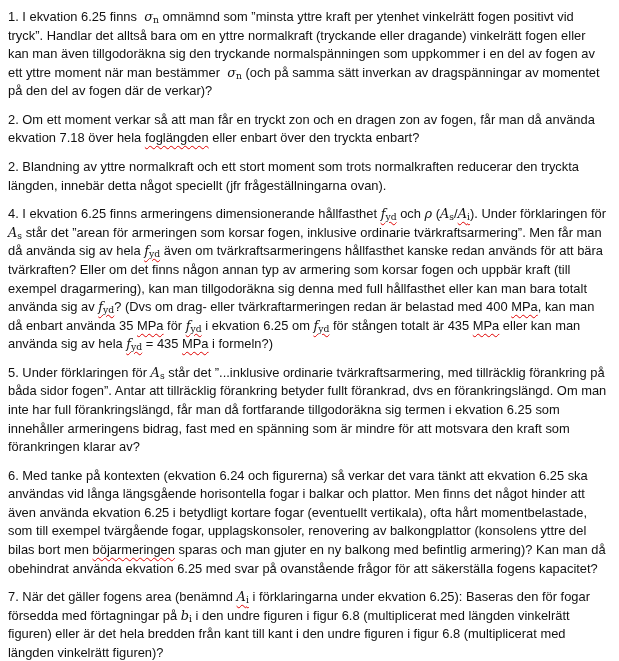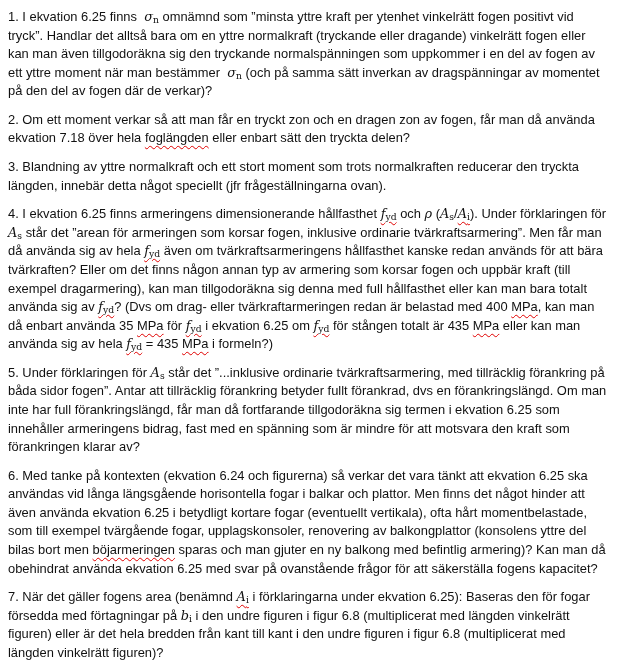--- a/index.html
+++ b/index.html
@@ -49,20 +49,20 @@
     text-underline-offset:3px;
     text-align:right;
   }
 </style>
 </head>
 <body>
 
 <div class="page">
   <div class="doc">
       <p class="para"><span>1. I ekvation 6.25 finns  </span><span class="tok"><span class="math">σ</span><span class="sub">n</span></span><span> omnämnd som ”minsta yttre kraft per ytenhet vinkelrätt fogen positivt vid tryck”. Handlar det alltså bara om en yttre normalkraft (tryckande eller dragande) vinkelrätt fogen eller kan man även tillgodoräkna sig den tryckande normalspänningen som uppkommer i en del av fogen av ett yttre moment när man bestämmer  </span><span class="tok"><span class="math">σ</span><span class="sub">n</span></span><span> (och på samma sätt inverkan av dragspänningar av momentet på den del av fogen där de verkar)?</span></p>
-      <p class="para"><span>2. Om ett moment verkar så att man får en tryckt zon och en dragen zon av fogen, får man då använda ekvation 7.18 över hela </span><span class="sq">foglängden</span><span> eller enbart sätt den tryckta delen?</span></p>
-      <p class="para"><span>3. Blandning av yttre normalkraft och ett stort moment som trots normalkraften reducerar den tryckta längden, innebär detta något speciellt (jfr frågeställningarna ovan).</span></p>
+      <p class="para"><span>2. Om ett moment verkar så att man får en tryckt zon och en dragen zon av fogen, får man då använda ekvation 7.18 över hela </span><span class="sq">foglängden</span><span> eller enbart över den tryckta enbart?</span></p>
+      <p class="para"><span>2. Blandning av yttre normalkraft och ett stort moment som trots normalkraften reducerar den tryckta längden, innebär detta något speciellt (jfr frågeställningarna ovan).</span></p>
       <p class="para"><span>4. I ekvation 6.25 finns armeringens dimensionerande hållfasthet </span><span class="tok sq"><span class="math">f</span><span class="sub">yd</span></span><span> och </span><span class="math">ρ</span><span> (</span><span class="tok"><span class="math">A</span><span class="sub">s</span></span><span>/</span><span class="tok sq"><span class="math">A</span><span class="sub">i</span></span><span>). Under förklaringen för </span><span class="tok"><span class="math">A</span><span class="sub">s</span></span><span> står det ”arean för armeringen som korsar fogen, inklusive ordinarie tvärkraftsarmering”. Men får man då använda sig av hela </span><span class="tok sq"><span class="math">f</span><span class="sub">yd</span></span><span> även om tvärkraftsarmeringens hållfasthet kanske redan används för att bära tvärkraften? Eller om det finns någon annan typ av armering som korsar fogen och uppbär kraft (till exempel dragarmering), kan man tillgodoräkna sig denna med full hållfasthet eller kan man bara totalt använda sig av </span><span class="tok sq"><span class="math">f</span><span class="sub">yd</span></span><span>? (Dvs om drag- eller tvärkraftarmeringen redan är belastad med 400 </span><span class="sq">MPa</span><span>, kan man då enbart använda 35 </span><span class="sq">MPa</span><span> för </span><span class="tok sq"><span class="math">f</span><span class="sub">yd</span></span><span> i ekvation 6.25 om </span><span class="tok sq"><span class="math">f</span><span class="sub">yd</span></span><span> för stången totalt är 435 </span><span class="sq">MPa</span><span> eller kan man använda sig av hela </span><span class="tok sq"><span class="math">f</span><span class="sub">yd</span></span><span> = 435 </span><span class="sq">MPa</span><span> i formeln?)</span></p>
       <p class="para"><span>5. Under förklaringen för </span><span class="tok"><span class="math">A</span><span class="sub">s</span></span><span> står det ”...inklusive ordinarie tvärkraftsarmering, med tillräcklig förankring på båda sidor fogen”. Antar att tillräcklig förankring betyder fullt förankrad, dvs en förankringslängd. Om man inte har full förankringslängd, får man då fortfarande tillgodoräkna sig termen i ekvation 6.25 som innehåller armeringens bidrag, fast med en spänning som är mindre för att motsvara den kraft som förankringen klarar av?</span></p>
       <p class="para"><span>6. Med tanke på kontexten (ekvation 6.24 och figurerna) så verkar det vara tänkt att ekvation 6.25 ska användas vid långa längsgående horisontella fogar i balkar och plattor. Men finns det något hinder att även använda ekvation 6.25 i betydligt kortare fogar (eventuellt vertikala), ofta hårt momentbelastade, som till exempel tvärgående fogar, upplagskonsoler, renovering av balkongplattor (konsolens yttre del bilas bort men </span><span class="sq">böjarmeringen</span><span> sparas och man gjuter en ny balkong med befintlig armering)? Kan man då obehindrat använda ekvation 6.25 med svar på ovanstående frågor för att säkerställa fogens kapacitet?</span></p>
       <p class="para"><span>7. När det gäller fogens area (benämnd </span><span class="tok sq"><span class="math">A</span><span class="sub">i</span></span><span> i förklaringarna under ekvation 6.25): Baseras den för fogar försedda med förtagningar på </span><span class="tok"><span class="math">b</span><span class="sub">i</span></span><span> i den undre figuren i figur 6.8 (multiplicerat med längden vinkelrätt figuren) eller är det hela bredden från kant till kant i den undre figuren i figur 6.8 (multiplicerat med längden vinkelrätt figuren)?</span></p>
     </div>
 </div>
 
 </body></html>

